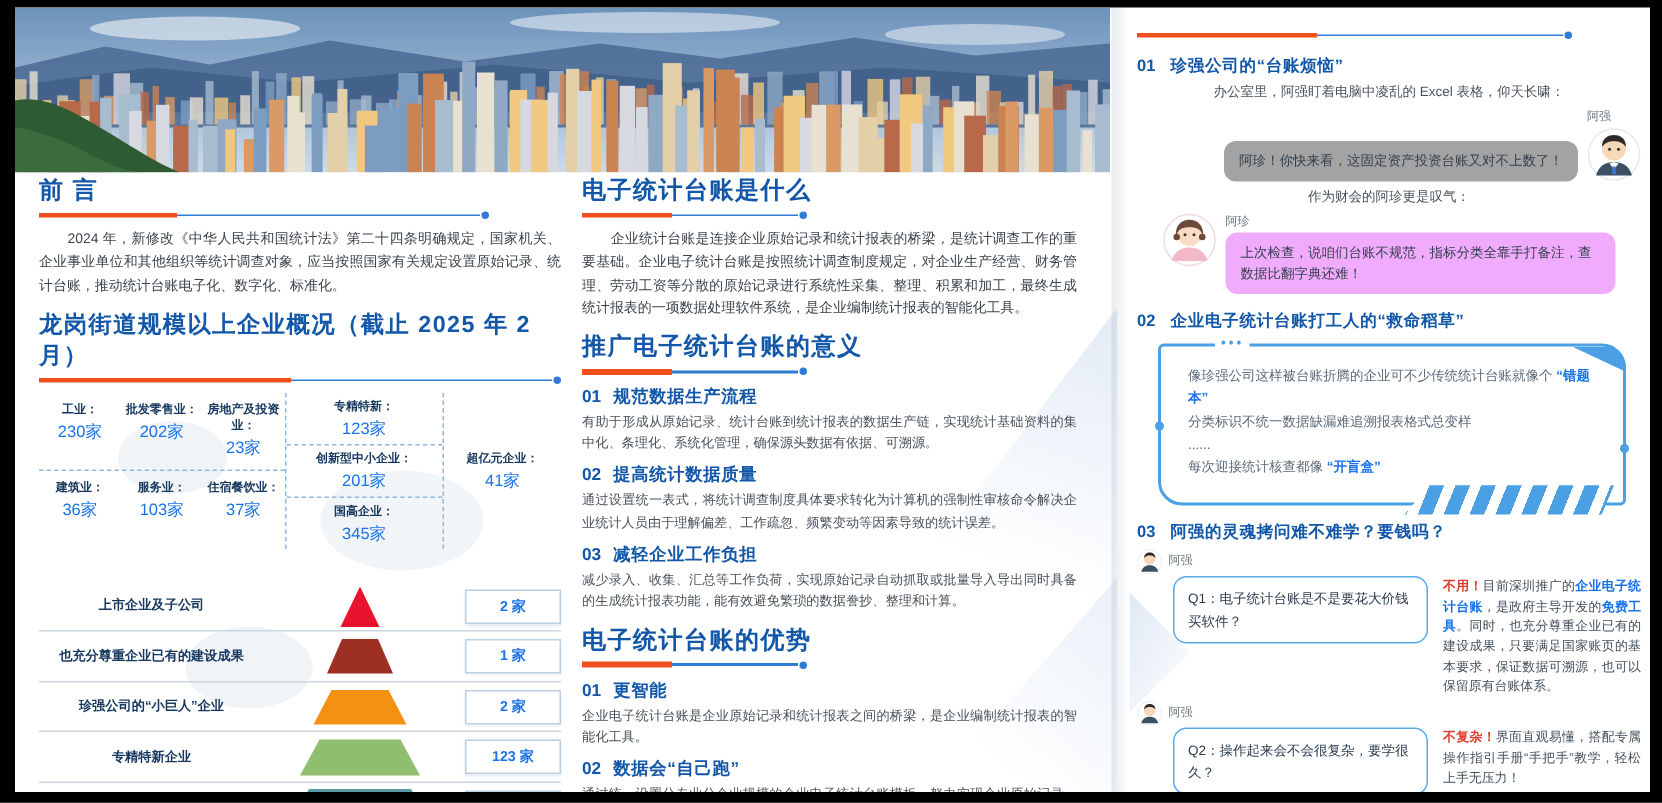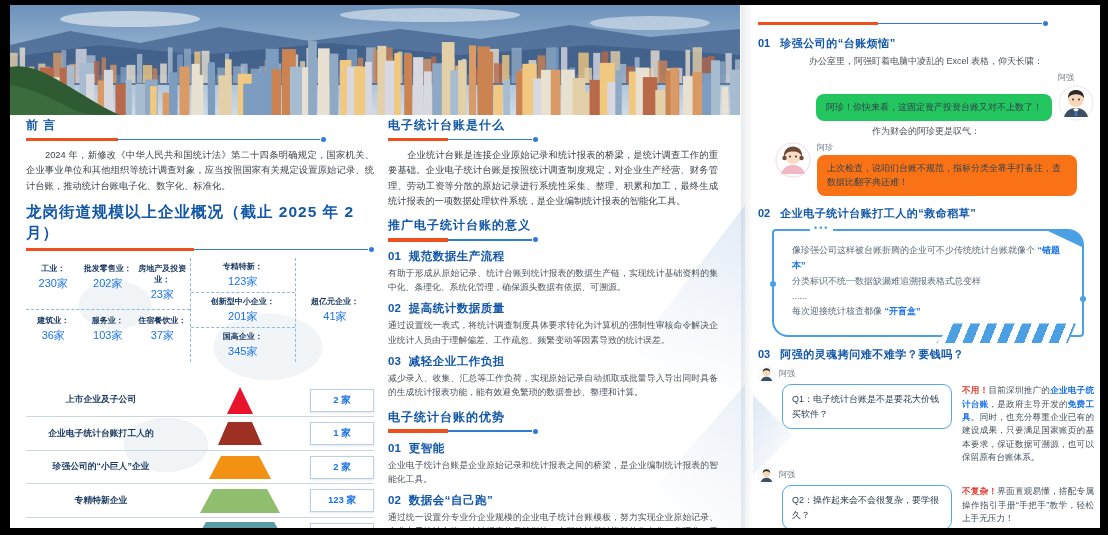--- a/index.html
+++ b/index.html
@@ -23,21 +23,21 @@
     clip-path:polygon(100% 0,100% 100%,0 100%);}
   .deco3{left:743px;top:390px;width:40px;height:80px;
     background:linear-gradient(120deg,rgba(126,163,213,.25),rgba(126,163,213,0));
     clip-path:polygon(0 0,100% 50%,0 100%);}
   .map-watermark{position:absolute;left:20px;top:230px;width:340px;height:280px;opacity:.5;
     background:
       radial-gradient(60px 40px at 25% 25%, #e3eaf1 60%, transparent 61%),
       radial-gradient(90px 55px at 70% 40%, #e7edf3 60%, transparent 61%),
       radial-gradient(70px 45px at 40% 75%, #e3eaf1 60%, transparent 61%);}
   
-  .h1{color:#1257a8;font-weight:bold;font-size:12px;letter-spacing:1px;margin:0 0 3px 0;}
+  .h1{color:#1257a8;font-weight:bold;font-size:16px;letter-spacing:1px;margin:0 0 3px 0;}
   .h1.big{font-size:15.5px;}
   .rule{display:flex;align-items:center;margin:2px 0 6px 0;}
   .rule .seg{height:3.5px;background:#ee4f1d;width:92px;}
   .rule .line{flex:1;height:1.6px;background:#2f7cd6;}
   .rule .dot{width:5px;height:5px;border-radius:50%;background:#2f7cd6;margin-left:1px;}
   .para{font-size:9.3px;color:#3c434b;line-height:1.65;text-align:justify;margin:2px 0 8px 0;}
   .para .indent{display:inline-block;width:19px;}
   .numhead{display:flex;align-items:baseline;gap:8px;margin:7px 0 2px 0;}
   .numhead .num{color:#1257a8;font-weight:bold;font-size:11.5px;}
   .numhead .txt{color:#1257a8;font-weight:bold;font-size:11.5px;letter-spacing:.5px;}
@@ -73,22 +73,22 @@
     font-size:9.5px;font-weight:bold;color:#1a73e8;}
   
   .r-title{font-size:16.5px;}
   .subhead{display:flex;align-items:baseline;gap:10px;margin:10px 0 4px 0;}
   .subhead .num{color:#1257a8;font-weight:bold;font-size:11px;}
   .subhead .txt{color:#1257a8;font-weight:bold;font-size:11px;letter-spacing:.5px;}
   .narration{text-align:center;font-size:9px;color:#4a525a;margin:4px 0;}
   .chat-right{display:flex;justify-content:flex-end;align-items:flex-end;gap:6px;margin:2px 0;}
   .chat-left{display:flex;justify-content:center;align-items:flex-start;gap:6px;margin:2px 0;}
   .bubble{border-radius:8px;padding:7px 10px;font-size:9px;color:#34404c;max-width:240px;line-height:1.5;}
-  .bubble.blue{background:#22c55e;}
-  .bubble.pink{background:#f97316;}
+  .bubble.blue{background:#a3a3a3;}
+  .bubble.pink{background:#f0abfc;}
   .who{font-size:8px;color:#6a7682;margin-bottom:2px;}
   .avcol{display:flex;flex-direction:column;align-items:flex-start;}
   .avcol.r{align-items:flex-start;}
   .avatar{display:block;}
   
   .techbox{position:relative;margin:8px 10px 4px 14px;border:2px solid #4ba0e4;
     border-radius:4px 16px 4px 16px;padding:12px 18px 16px 18px;}
   .techbox .tl-dots,.techbox .br-dots{position:absolute;color:#4ba0e4;font-size:9px;
     letter-spacing:2px;background:#fff;padding:0 4px;font-weight:bold;}
   .tl-dots{top:-8px;left:36px;} .br-dots{bottom:-8px;right:110px;}
@@ -384,21 +384,21 @@
 
     <div class="pyr">
       <div class="prow">
         <div class="plabel">上市企业及子公司</div>
         <div class="pshape">
             <div class="trap t1" style="border-bottom-color: rgb(232, 20, 45) !important;"></div>
           </div>
         <div class="pcount">2 家</div>
       </div>
       <div class="prow">
-        <div class="plabel">企业电子统计台账打工人的</div>
+        <div class="plabel">也充分尊重企业已有的建设成果</div>
         <div class="pshape">
             <div class="trap t2" style="border-bottom-color: rgb(158, 47, 35) !important;"></div>
           </div>
         <div class="pcount">1 家</div>
       </div>
       <div class="prow">
         <div class="plabel">珍强公司的“小巨人”企业</div>
         <div class="pshape">
             <div class="trap t3" style="border-bottom-color: rgb(243, 145, 19) !important;"></div>
           </div>

